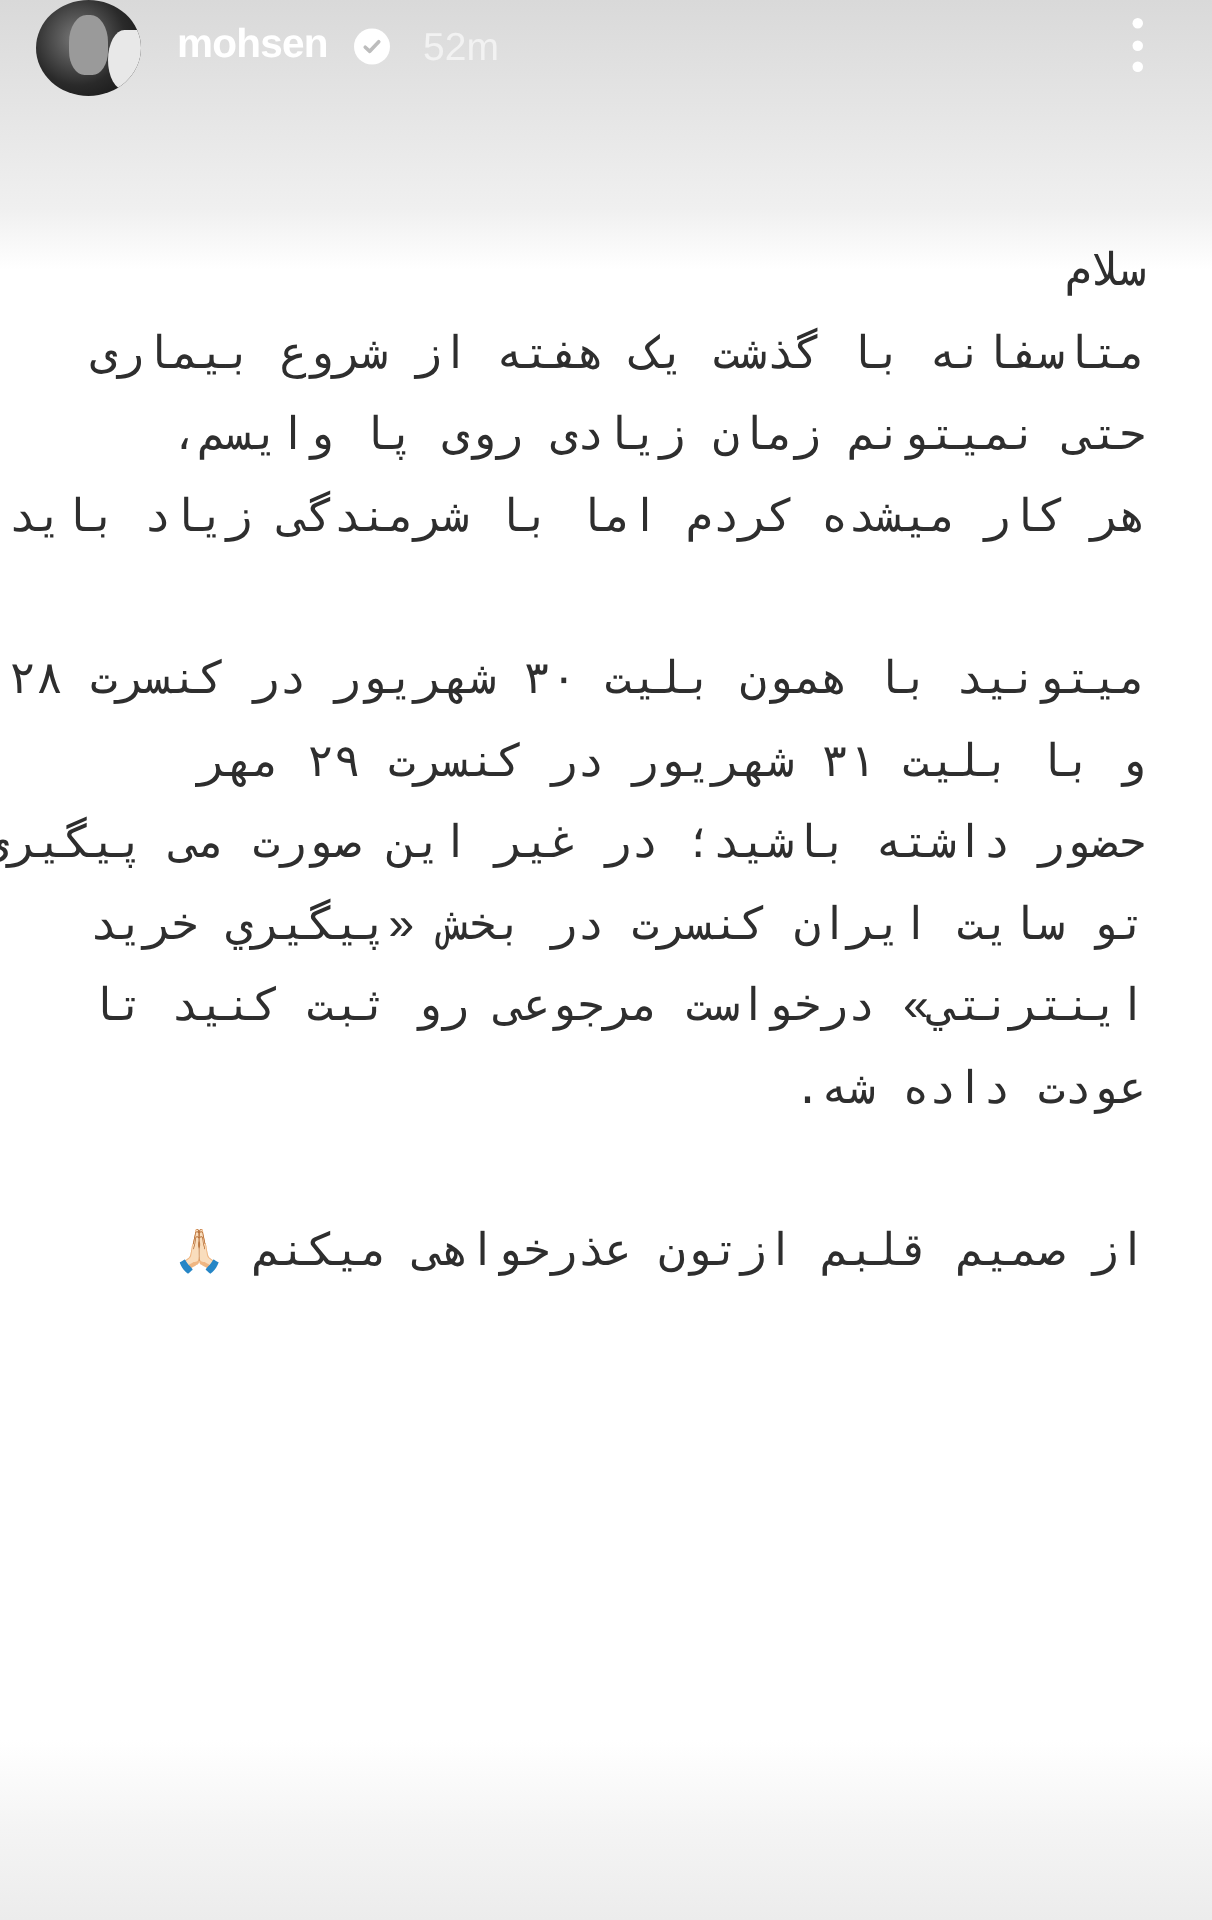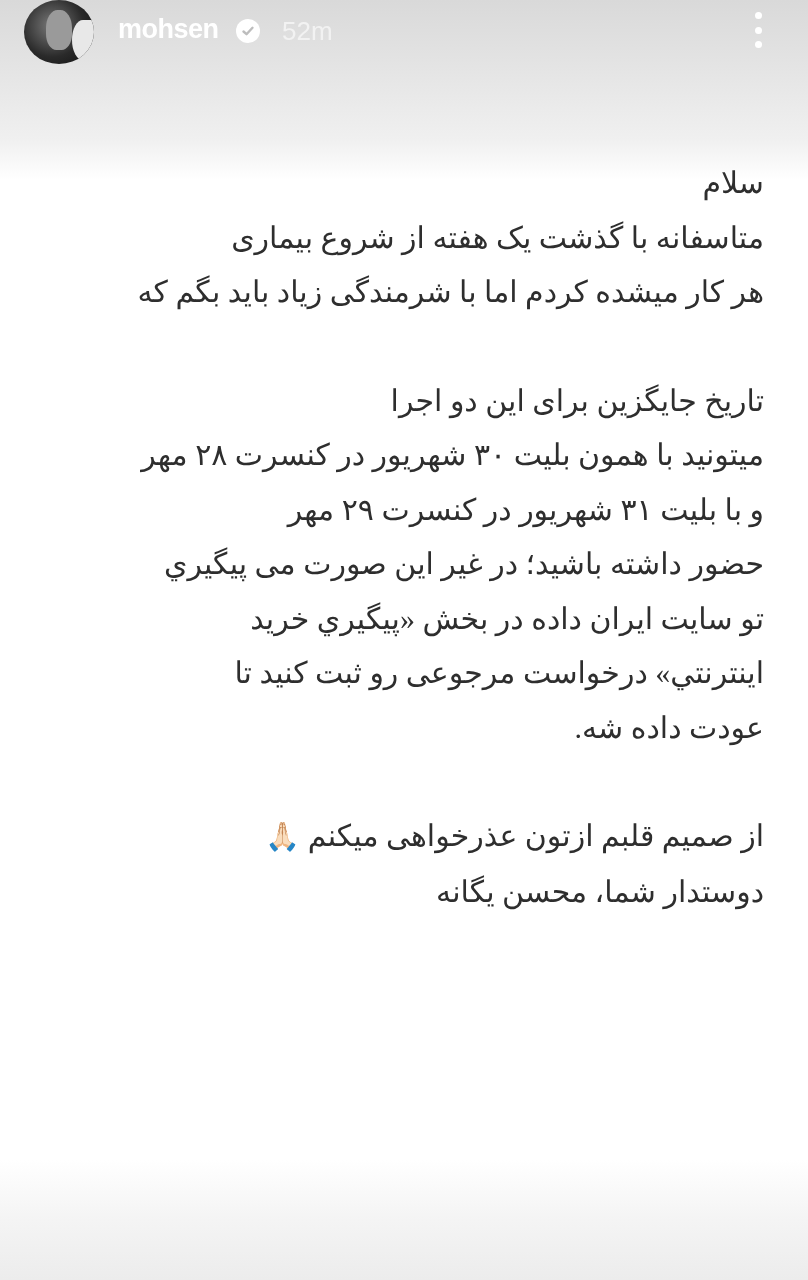--- a/index.html
+++ b/index.html
@@ -51,21 +51,21 @@
     }
     .more {
       position: absolute; left: 750px; top: 12px; width: 16px; height: 36px;
       display: flex; flex-direction: column; align-items: center; justify-content: space-between;
     }
     .more span { width: 7px; height: 7px; border-radius: 50%; background: #ffffff; display: block; }
 
     .content {
       position: absolute; right: 88px; top: 156px; width: 640px;
       direction: rtl; text-align: right;
-      font-family: Liberation Serif, serif;
+      font-family: Liberation Mono, monospace;
       font-size: 30px; line-height: 54.5px; color: #2e2e2e;
     }
     .content .line { white-space: nowrap; }
     .content .gap { height: 54px; }
     .emoji { font-size: 28px; }
 
     .hashtag {
       position: absolute; left: 54px; top: 1205px;
       direction: rtl;
       font-family: "DejaVu Sans", sans-serif;
@@ -93,30 +93,29 @@
     <div class="more">
       <span></span>
       <span></span>
       <span></span>
     </div>
   </div>
 
   <div class="content">
     <div class="line">سلام</div>
     <div class="line">متاسفانه با گذشت یک هفته از شروع بیماری</div>
+    <div class="line">حتی نمیتونم زمان زیادی روی پا وایسم،</div>
     <div class="line">هر کار میشده کردم اما با شرمندگی زیاد باید بگم که</div>
     <div class="gap"></div>
-    <div class="line">تاریخ جایگزین برای این دو اجرا</div>
     <div class="line">میتونید با همون بلیت ۳۰ شهریور در کنسرت ۲۸ مهر</div>
     <div class="line">و با بلیت ۳۱ شهریور در کنسرت ۲۹ مهر</div>
     <div class="line">حضور داشته باشید؛  در غیر این صورت می پیگيري</div>
-    <div class="line">تو سایت ایران داده در بخش «پیگيري خريد</div>
+    <div class="line">تو سایت ایران کنسرت در بخش «پیگيري خريد</div>
     <div class="line">اينترنتي» درخواست مرجوعی رو ثبت کنید تا</div>
     <div class="line">عودت داده شه.</div>
     <div class="gap"></div>
     <div class="line">
       <span>از صمیم قلبم ازتون عذرخواهی میکنم</span>
       <span class="emoji">🙏🏻</span>
     </div>
-    <div class="line">دوستدار شما، محسن یگانه</div>
   </div>
 
 </div>
 
 </body></html>

